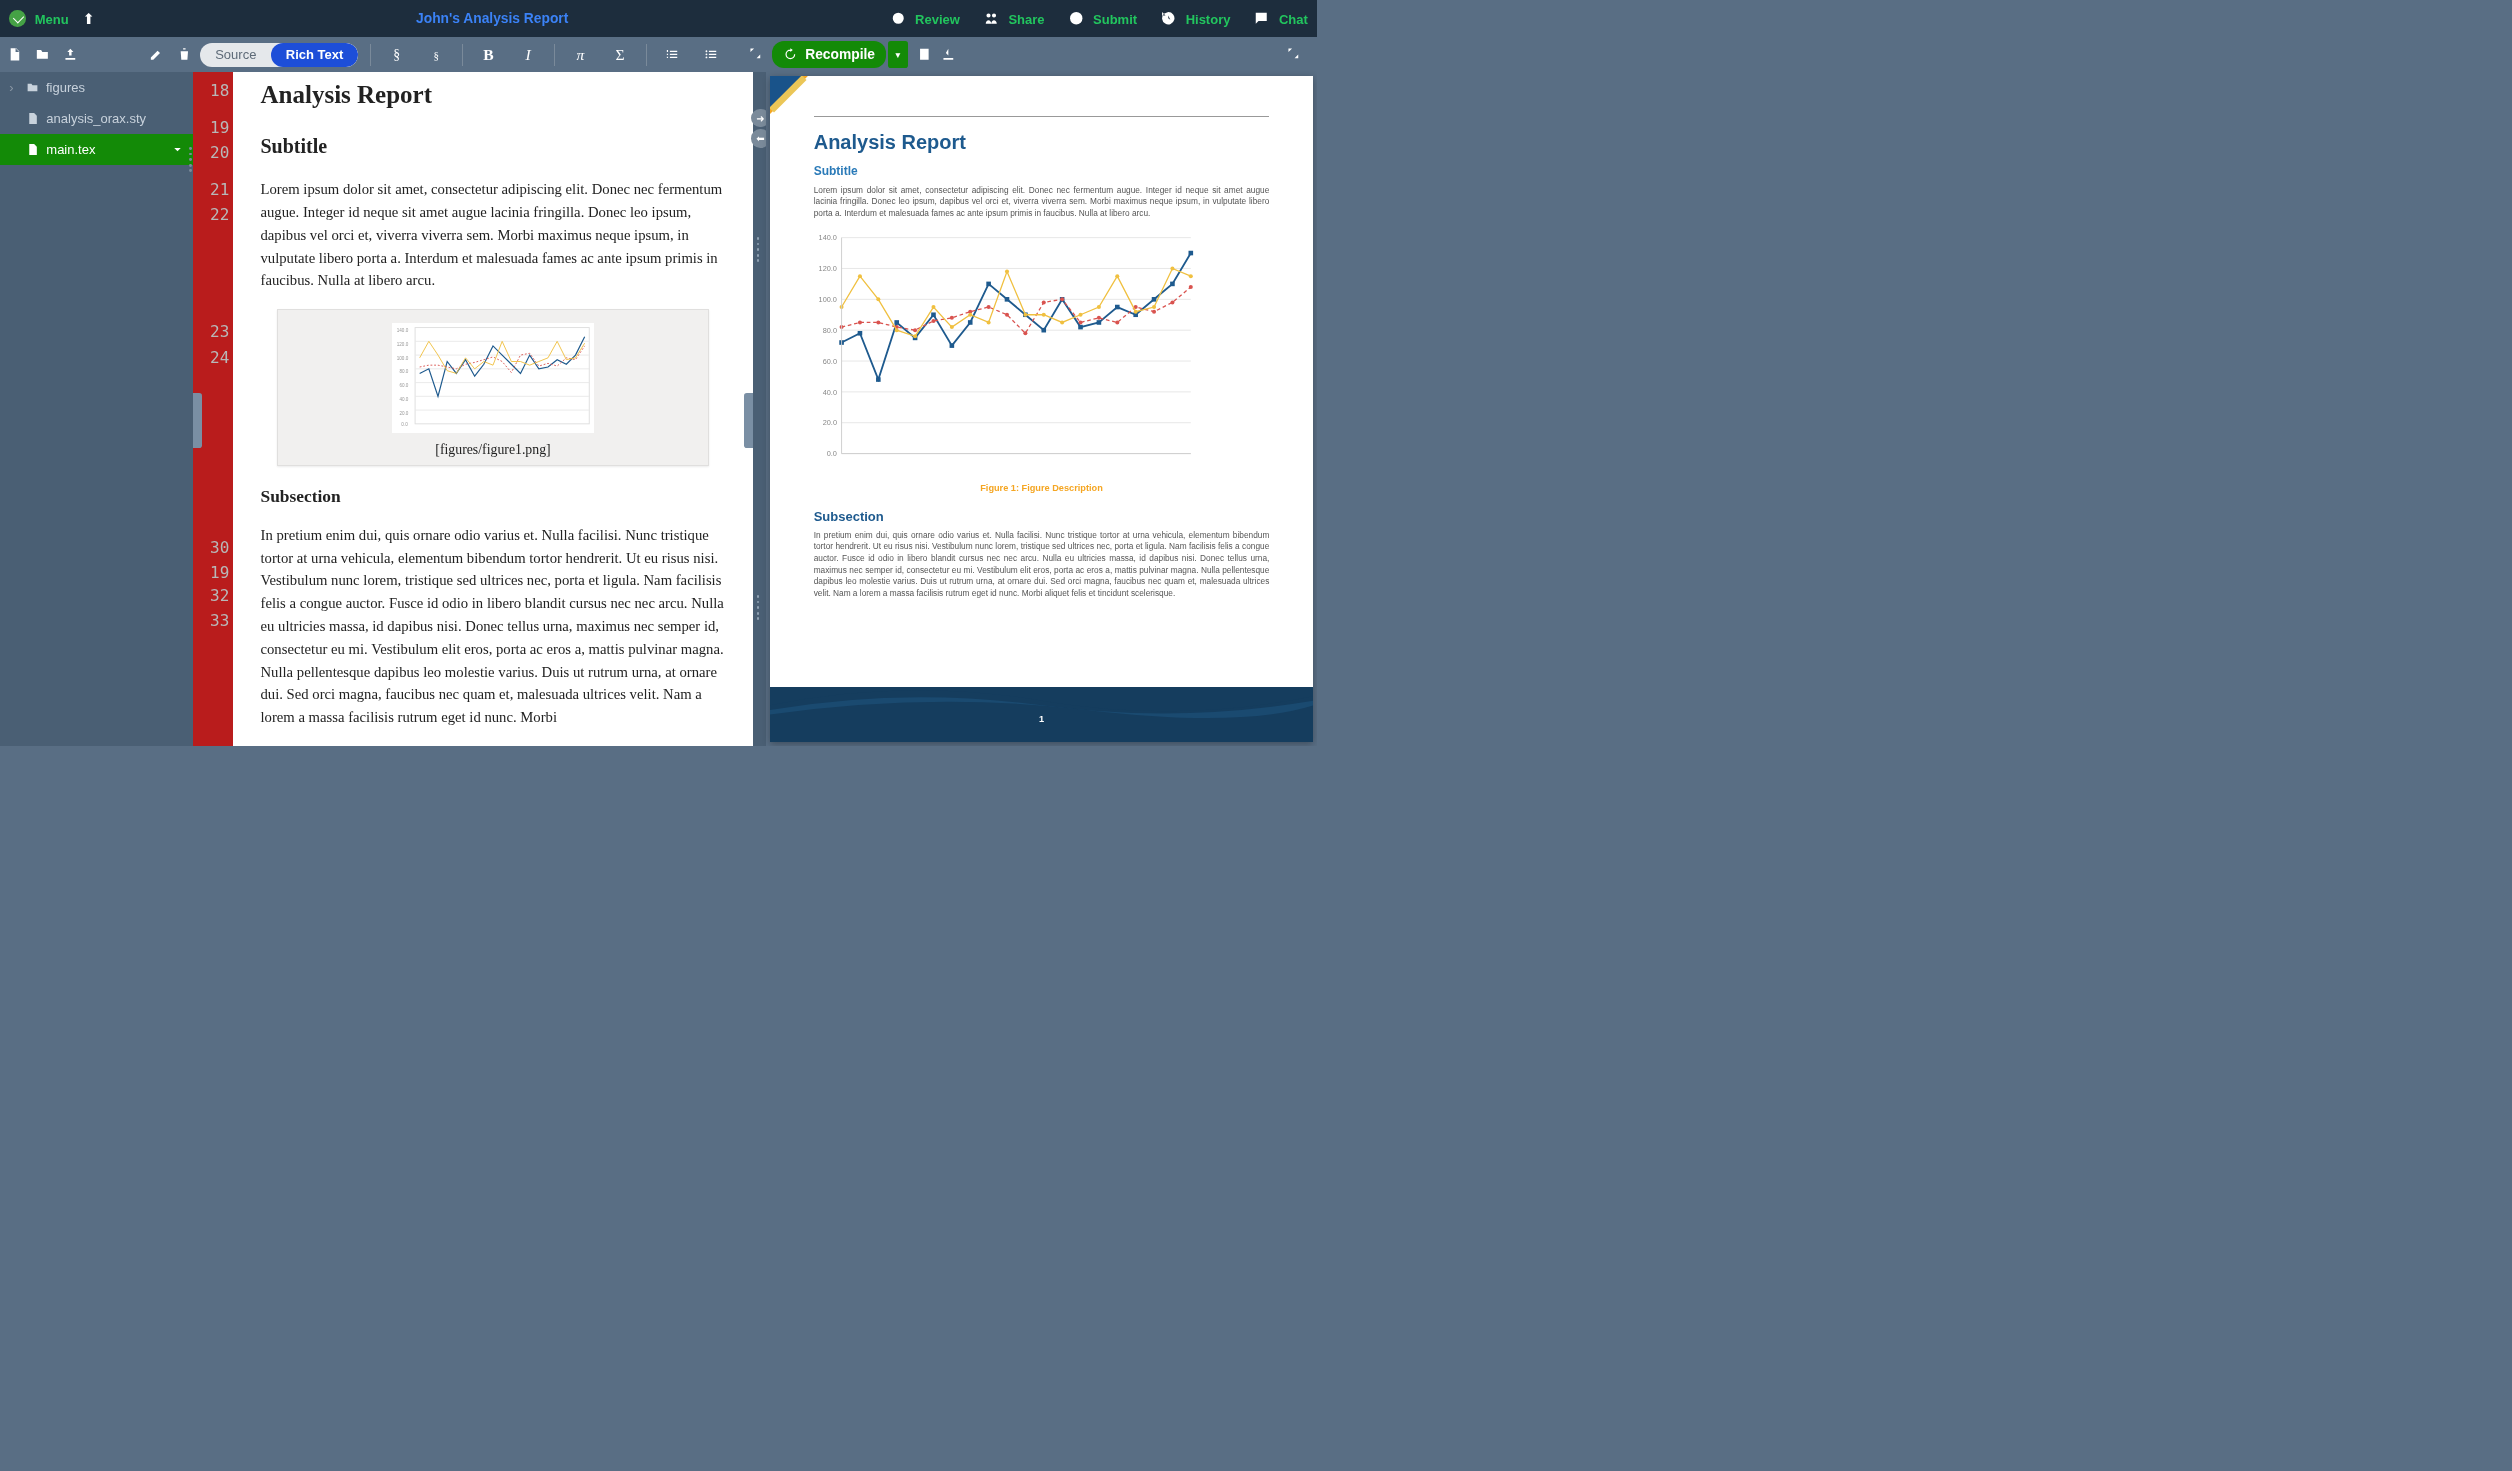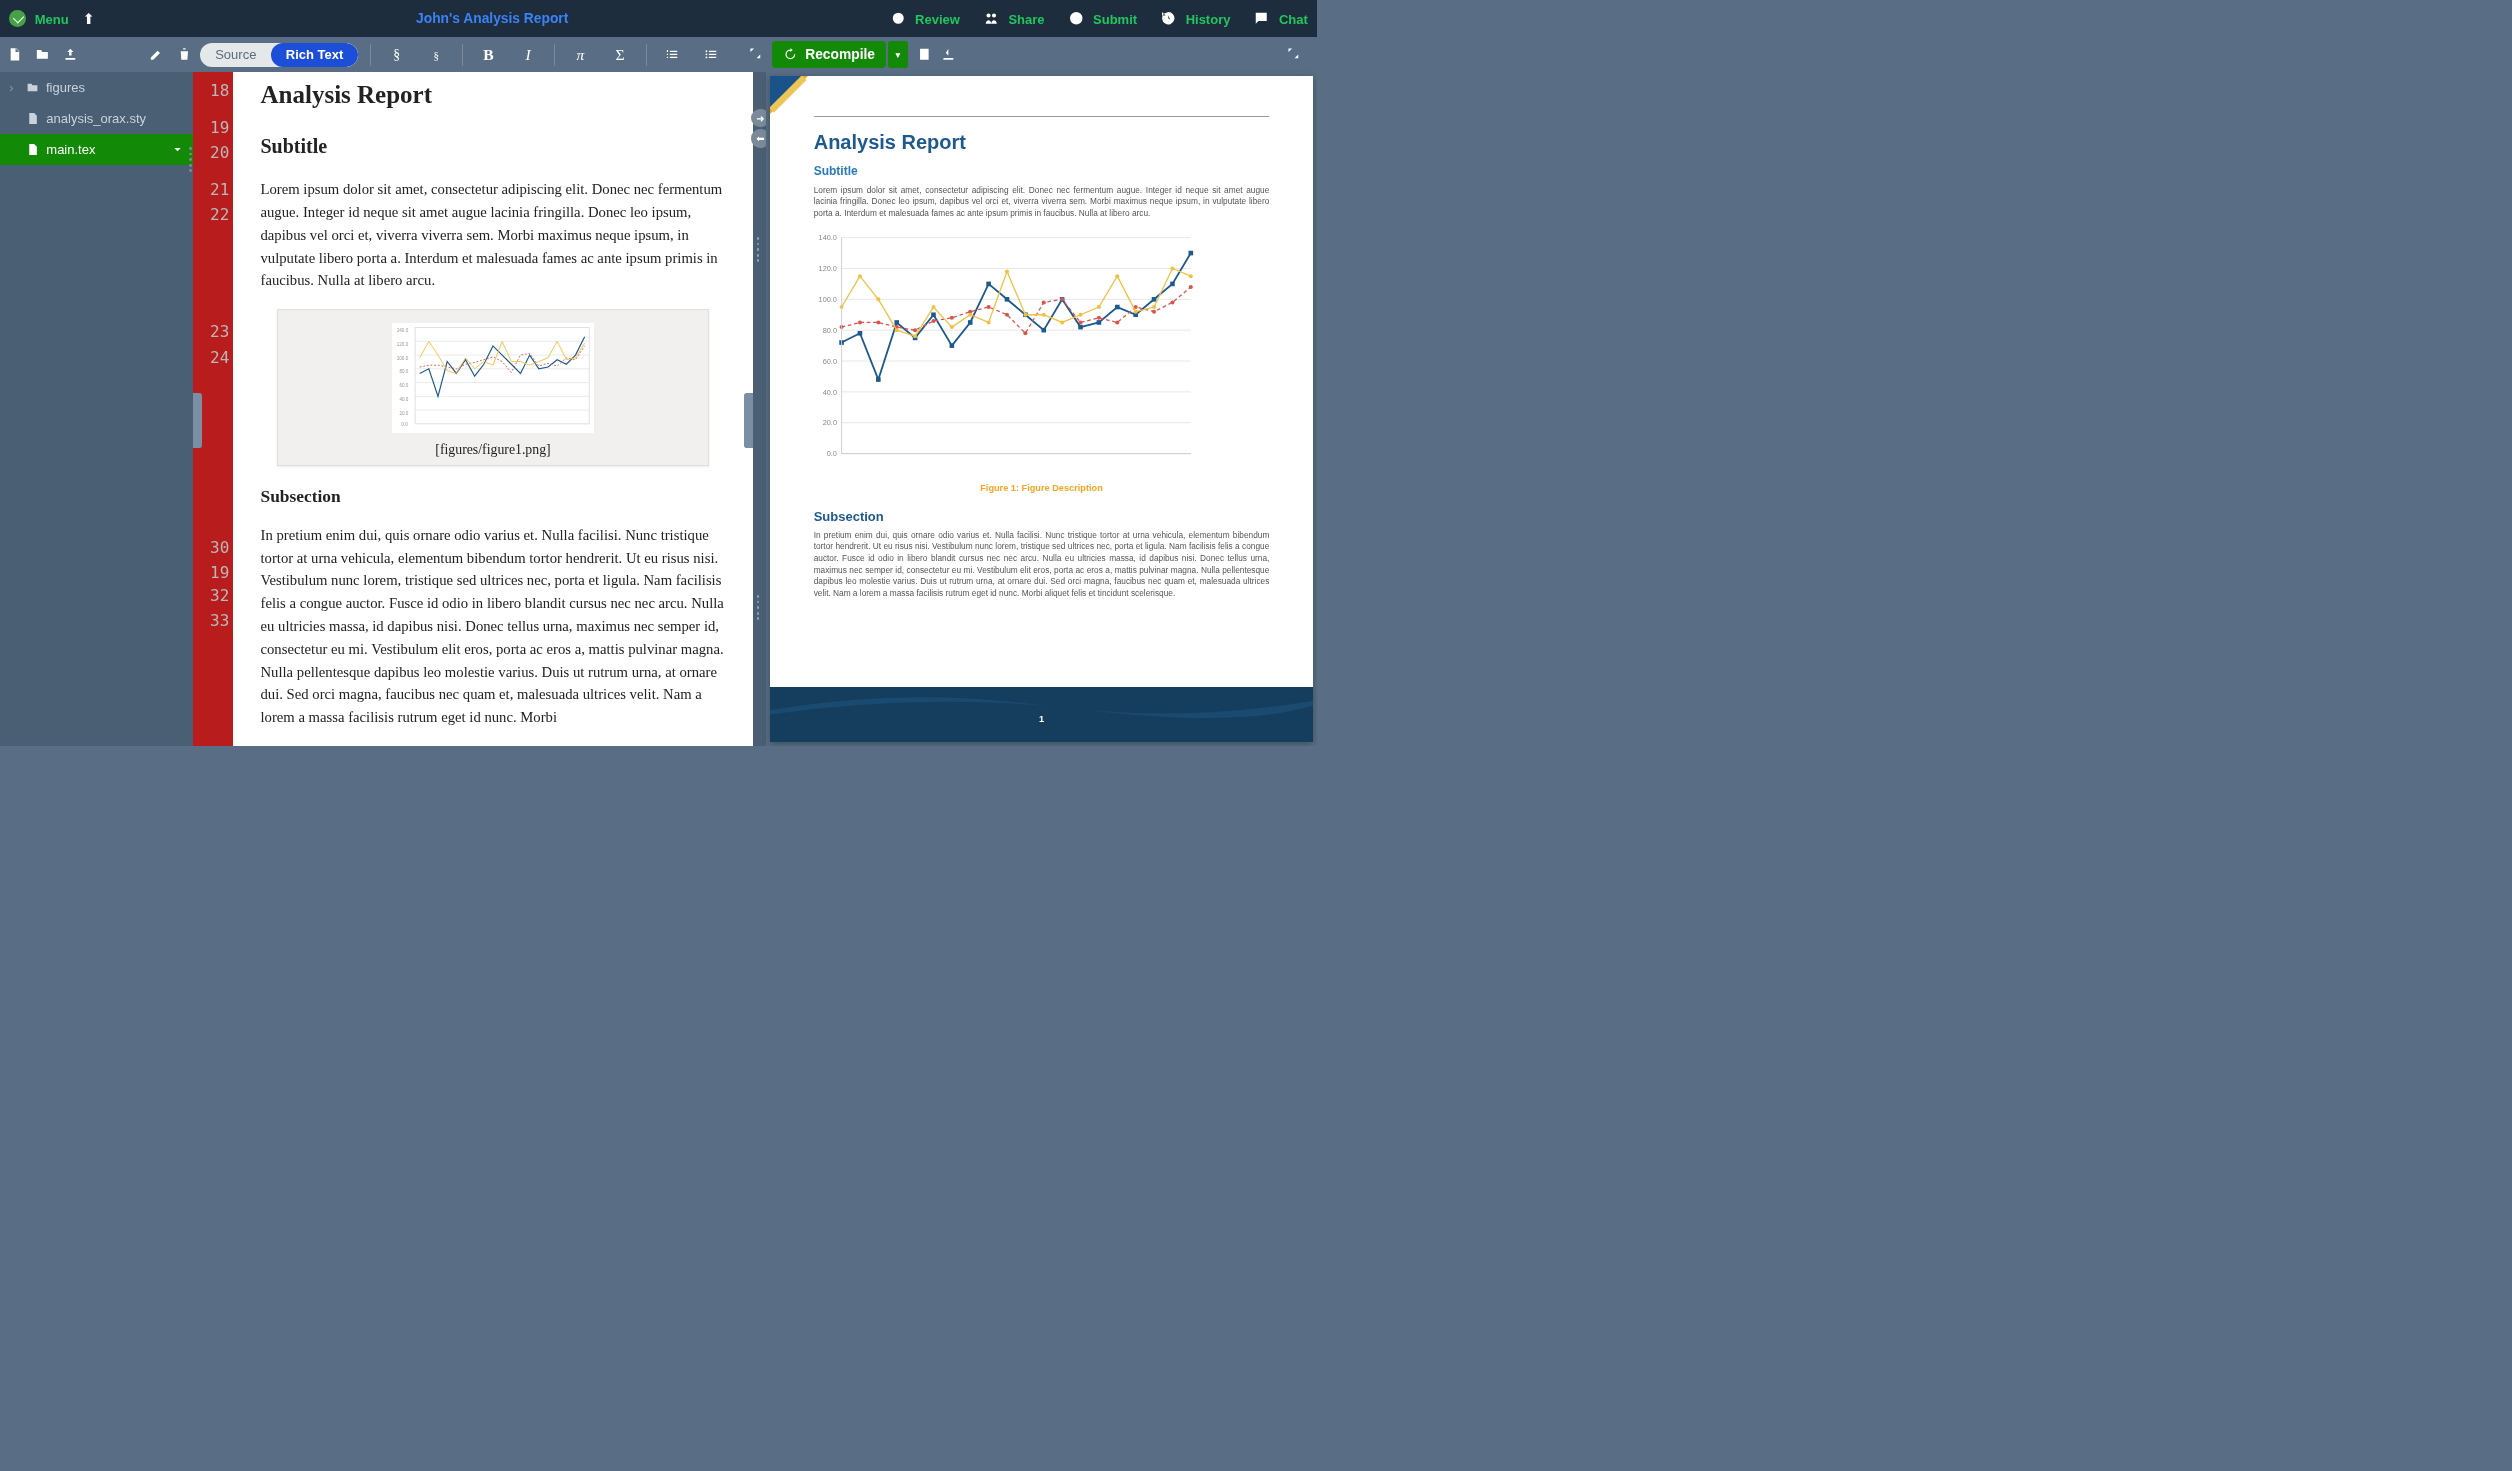--- a/index.html
+++ b/index.html
@@ -19,21 +19,21 @@
 .toolbar-editor{display:flex;align-items:center;gap:12px;flex:1;}
 .toggle-pill{display:flex;background:#e5e8eb;border-radius:13px;height:24px;align-items:center;overflow:hidden;}
 .toggle-pill span{padding:0 14.7px;font-size:13px;color:#5e6b78;cursor:pointer;height:100%;display:flex;align-items:center;}
 .toggle-pill .active{background:#1d4ed8;color:#fff;font-weight:700;border-radius:13px;}
 .fmt-btn{width:27.5px;height:27.5px;display:flex;align-items:center;justify-content:center;cursor:pointer;font-family:"Times New Roman",serif;font-size:15.6px;color:#fff;}
 .fmt-btn.sec{font-size:13.8px;}
 .fmt-sep{width:0.9px;height:22px;background:#7a8a9a;}
 .expand-btn{margin-left:auto;cursor:pointer;}
 .expand-btn svg{width:14.7px;height:14.7px;fill:#fff;}
 .recompile-bar{display:flex;align-items:center;gap:9.2px;padding-right:9.2px;}
-.recompile-btn{background:#138a07;color:#fff;height:27.5px;display:flex;align-items:center;gap:7.3px;padding:0 11px;border-radius:4px;font-weight:700;font-size:13.8px;cursor:pointer;}
+.recompile-btn{background:#138a07;color:#fff;height:27.5px;display:flex;align-items:center;gap:7.3px;padding:0 11px;border-radius:12px;font-weight:700;font-size:13.8px;cursor:pointer;}
 .recompile-drop{background:#138a07;height:27.5px;width:20px;display:flex;align-items:center;justify-content:center;border-radius:2.8px;margin-left:-7.3px;cursor:pointer;}
 .recompile-bar svg{width:14.7px;height:14.7px;fill:#fff;cursor:pointer;}
 .main{display:flex;height:674px;}
 .filetree{width:193px;background:#4a5f74;color:#c8d2dc;font-size:13px;}
 .ft-row{display:flex;align-items:center;height:31px;padding:0 9.2px;gap:7.3px;cursor:pointer;}
 .ft-row svg{width:13px;height:13px;fill:#c8d2dc;flex-shrink:0;}
 .ft-row.active{background:#138a07;color:#fff;}
 .ft-row.active svg{fill:#fff;}
 .ft-row .chev{margin-left:auto;}
 .ft-indent{padding-left:26px;}

